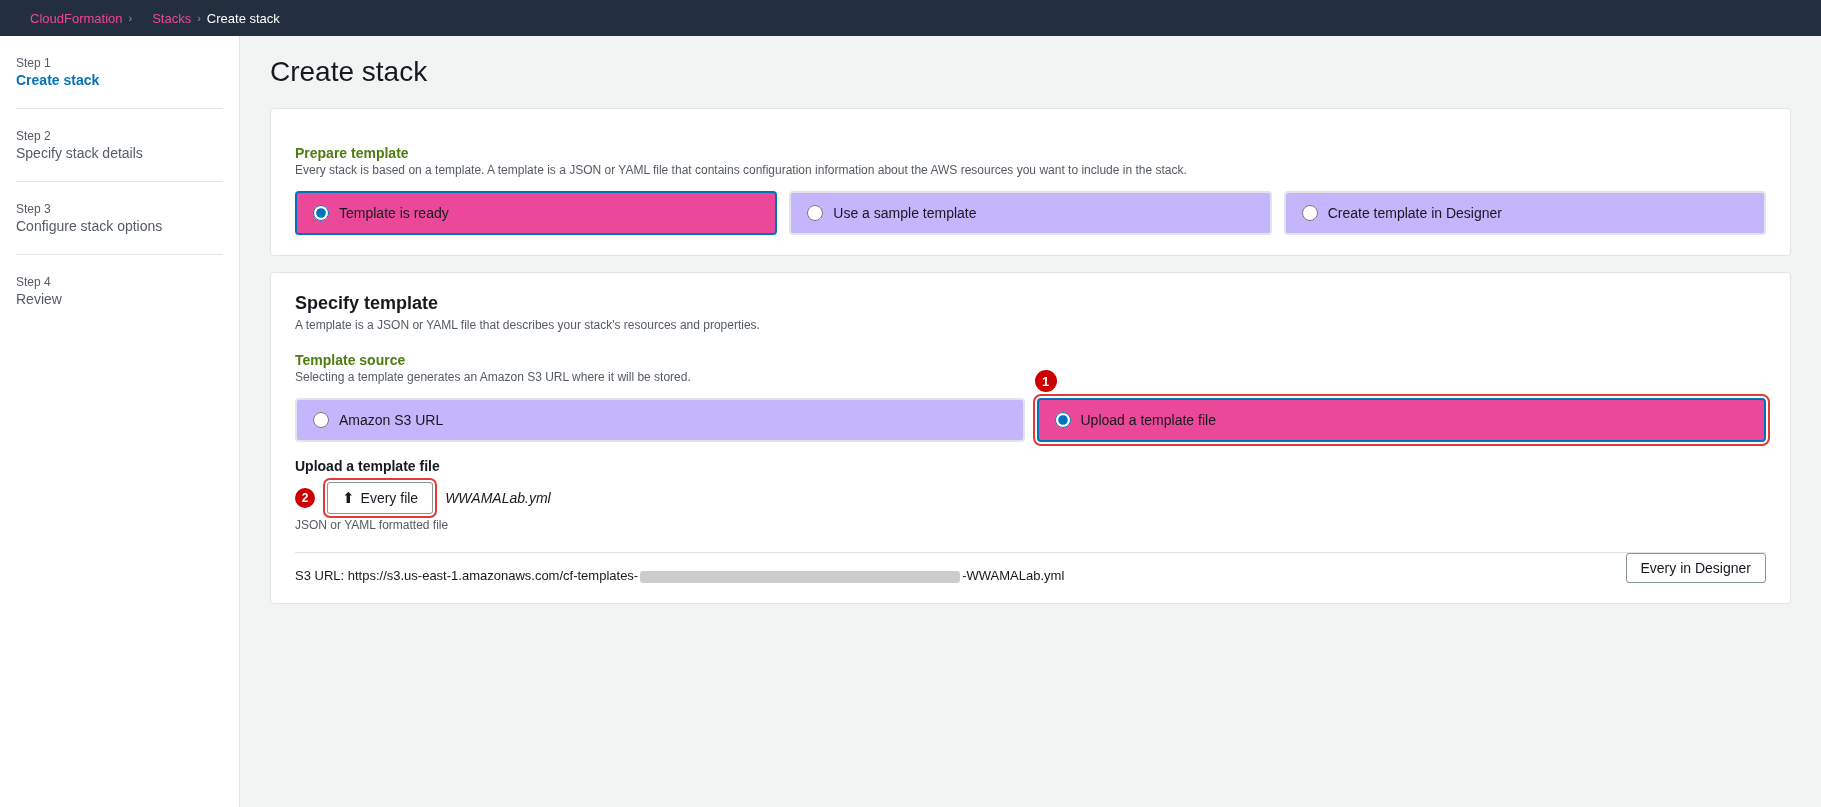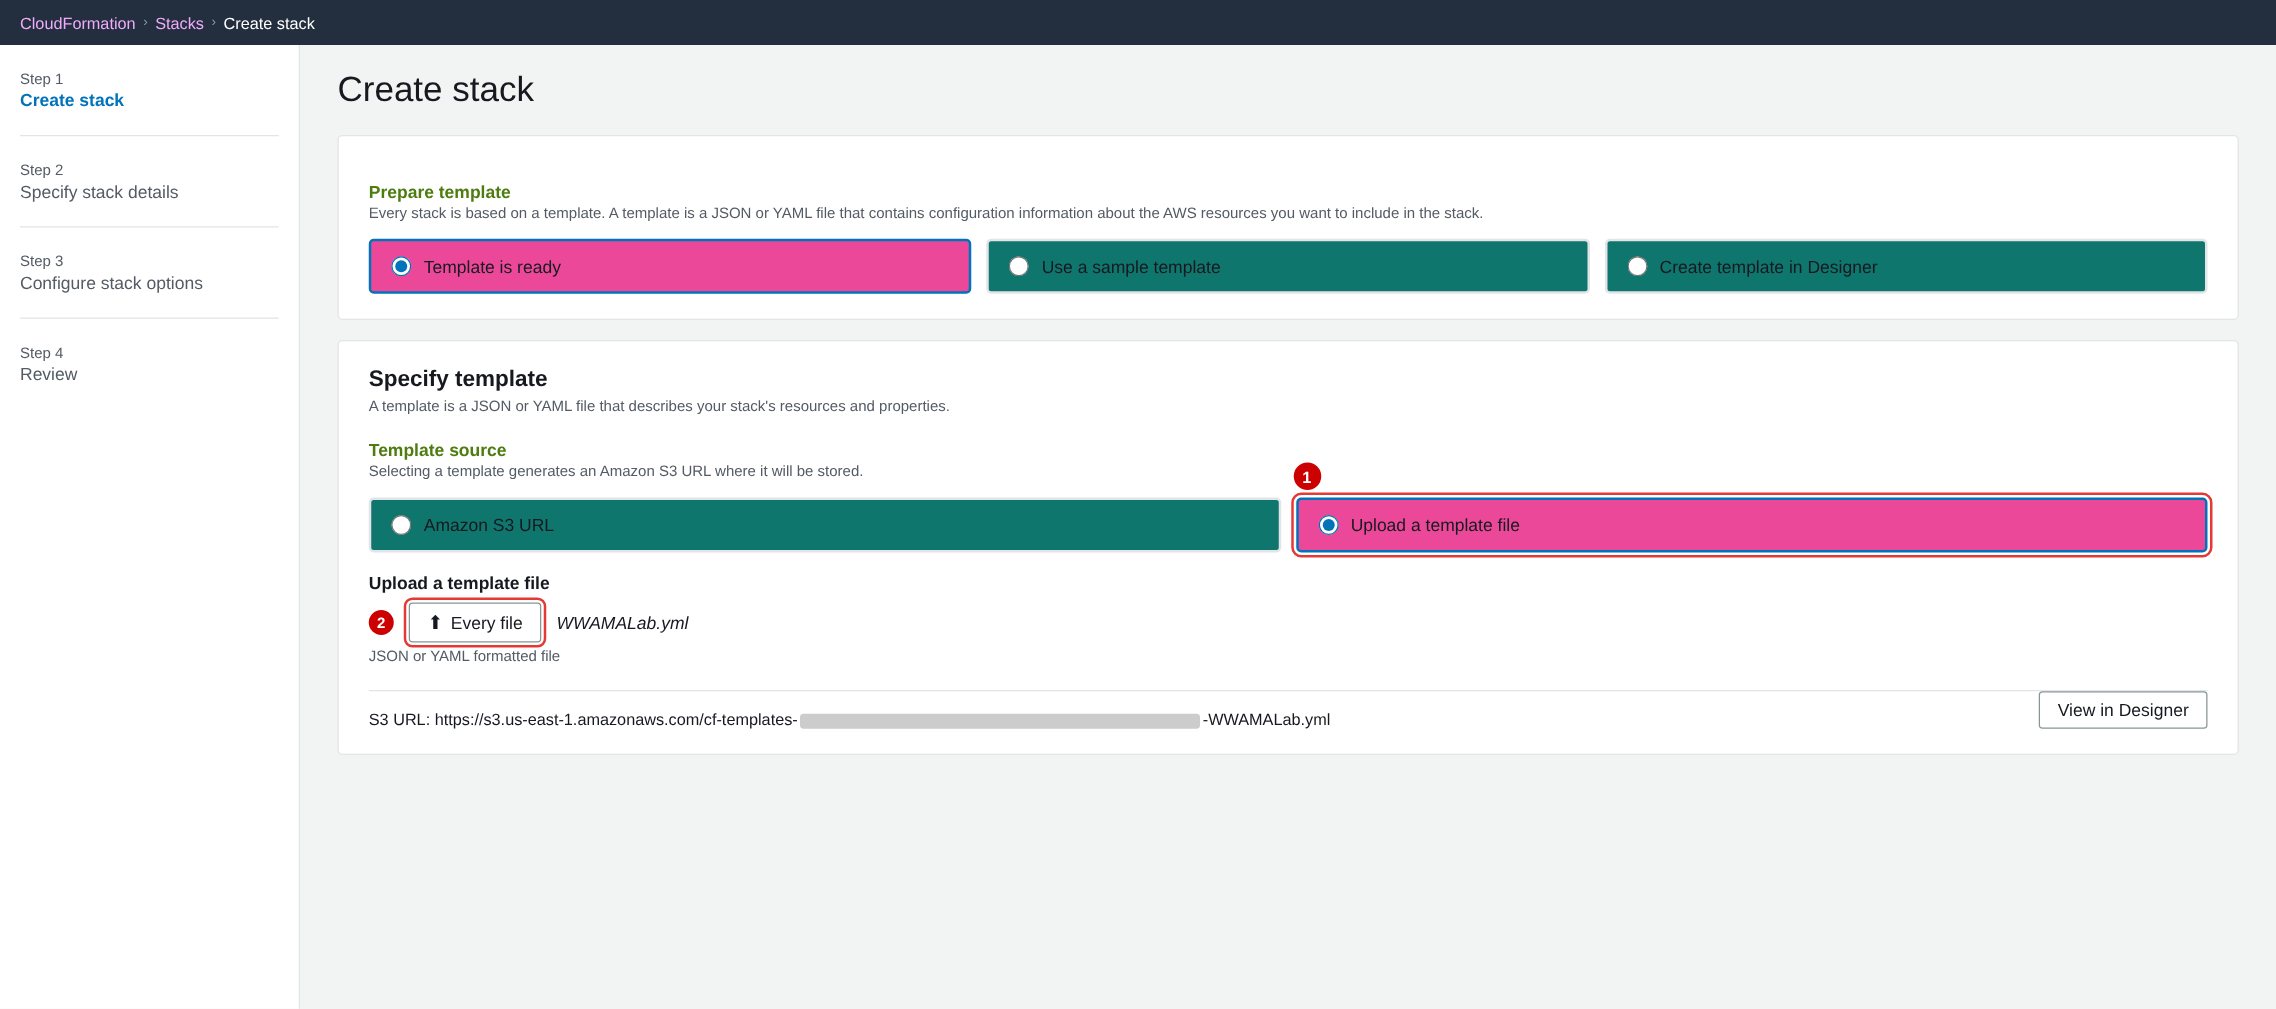--- a/index.html
+++ b/index.html
@@ -18,22 +18,23 @@
       display: flex;
       align-items: center;
     }
     .breadcrumb {
       display: flex;
       align-items: center;
       gap: 6px;
       font-size: 13px;
     }
     .breadcrumb a {
-      color: #f0abfc;
+      color: #ec4899;
       text-decoration: none;
+      margin-left: 14px;
     }
     .breadcrumb .sep { color: #8b98a5; font-size: 11px; }
     .breadcrumb .current { color: #fff; }
 
     
     .main-layout {
       display: flex;
       min-height: calc(100vh - 36px);
     }
 
@@ -110,21 +111,21 @@
     }
     .radio-option {
       flex: 1;
       border: 2px solid #e1e4e8;
       border-radius: 4px;
       padding: 12px 16px;
       display: flex;
       align-items: center;
       gap: 10px;
       cursor: pointer;
-      background: #0f766e;
+      background: #c4b5fd;
     }
     .radio-option.selected {
       border-color: #0073bb;
       background: #ec4899;
       align-items: flex-end;
     }
     .radio-option input[type="radio"] {
       accent-color: #0073bb;
       width: 16px;
       height: 16px;
@@ -357,21 +358,21 @@
             <span class="file-name">WWAMALab.yml</span>
           </div>
           <div class="file-hint">JSON or YAML formatted file</div>
         </div>
 
         <div class="s3-url-row">
           <div class="s3-url-text">
             <span>S3 URL:  https://s3.us-east-1.amazonaws.com/cf-templates-</span><span class="s3-url-blurred"></span><span>-WWAMALab.yml</span>
           </div>
           <button class="view-designer-btn">
-            <span>View in Designer</span>
+            <span>Every in Designer</span>
           </button>
         </div>
       </div>
     </div>
 
   </div>
 </div>
 
 <div class="footer-bar">
   <button class="cancel-btn">Cancel</button>

